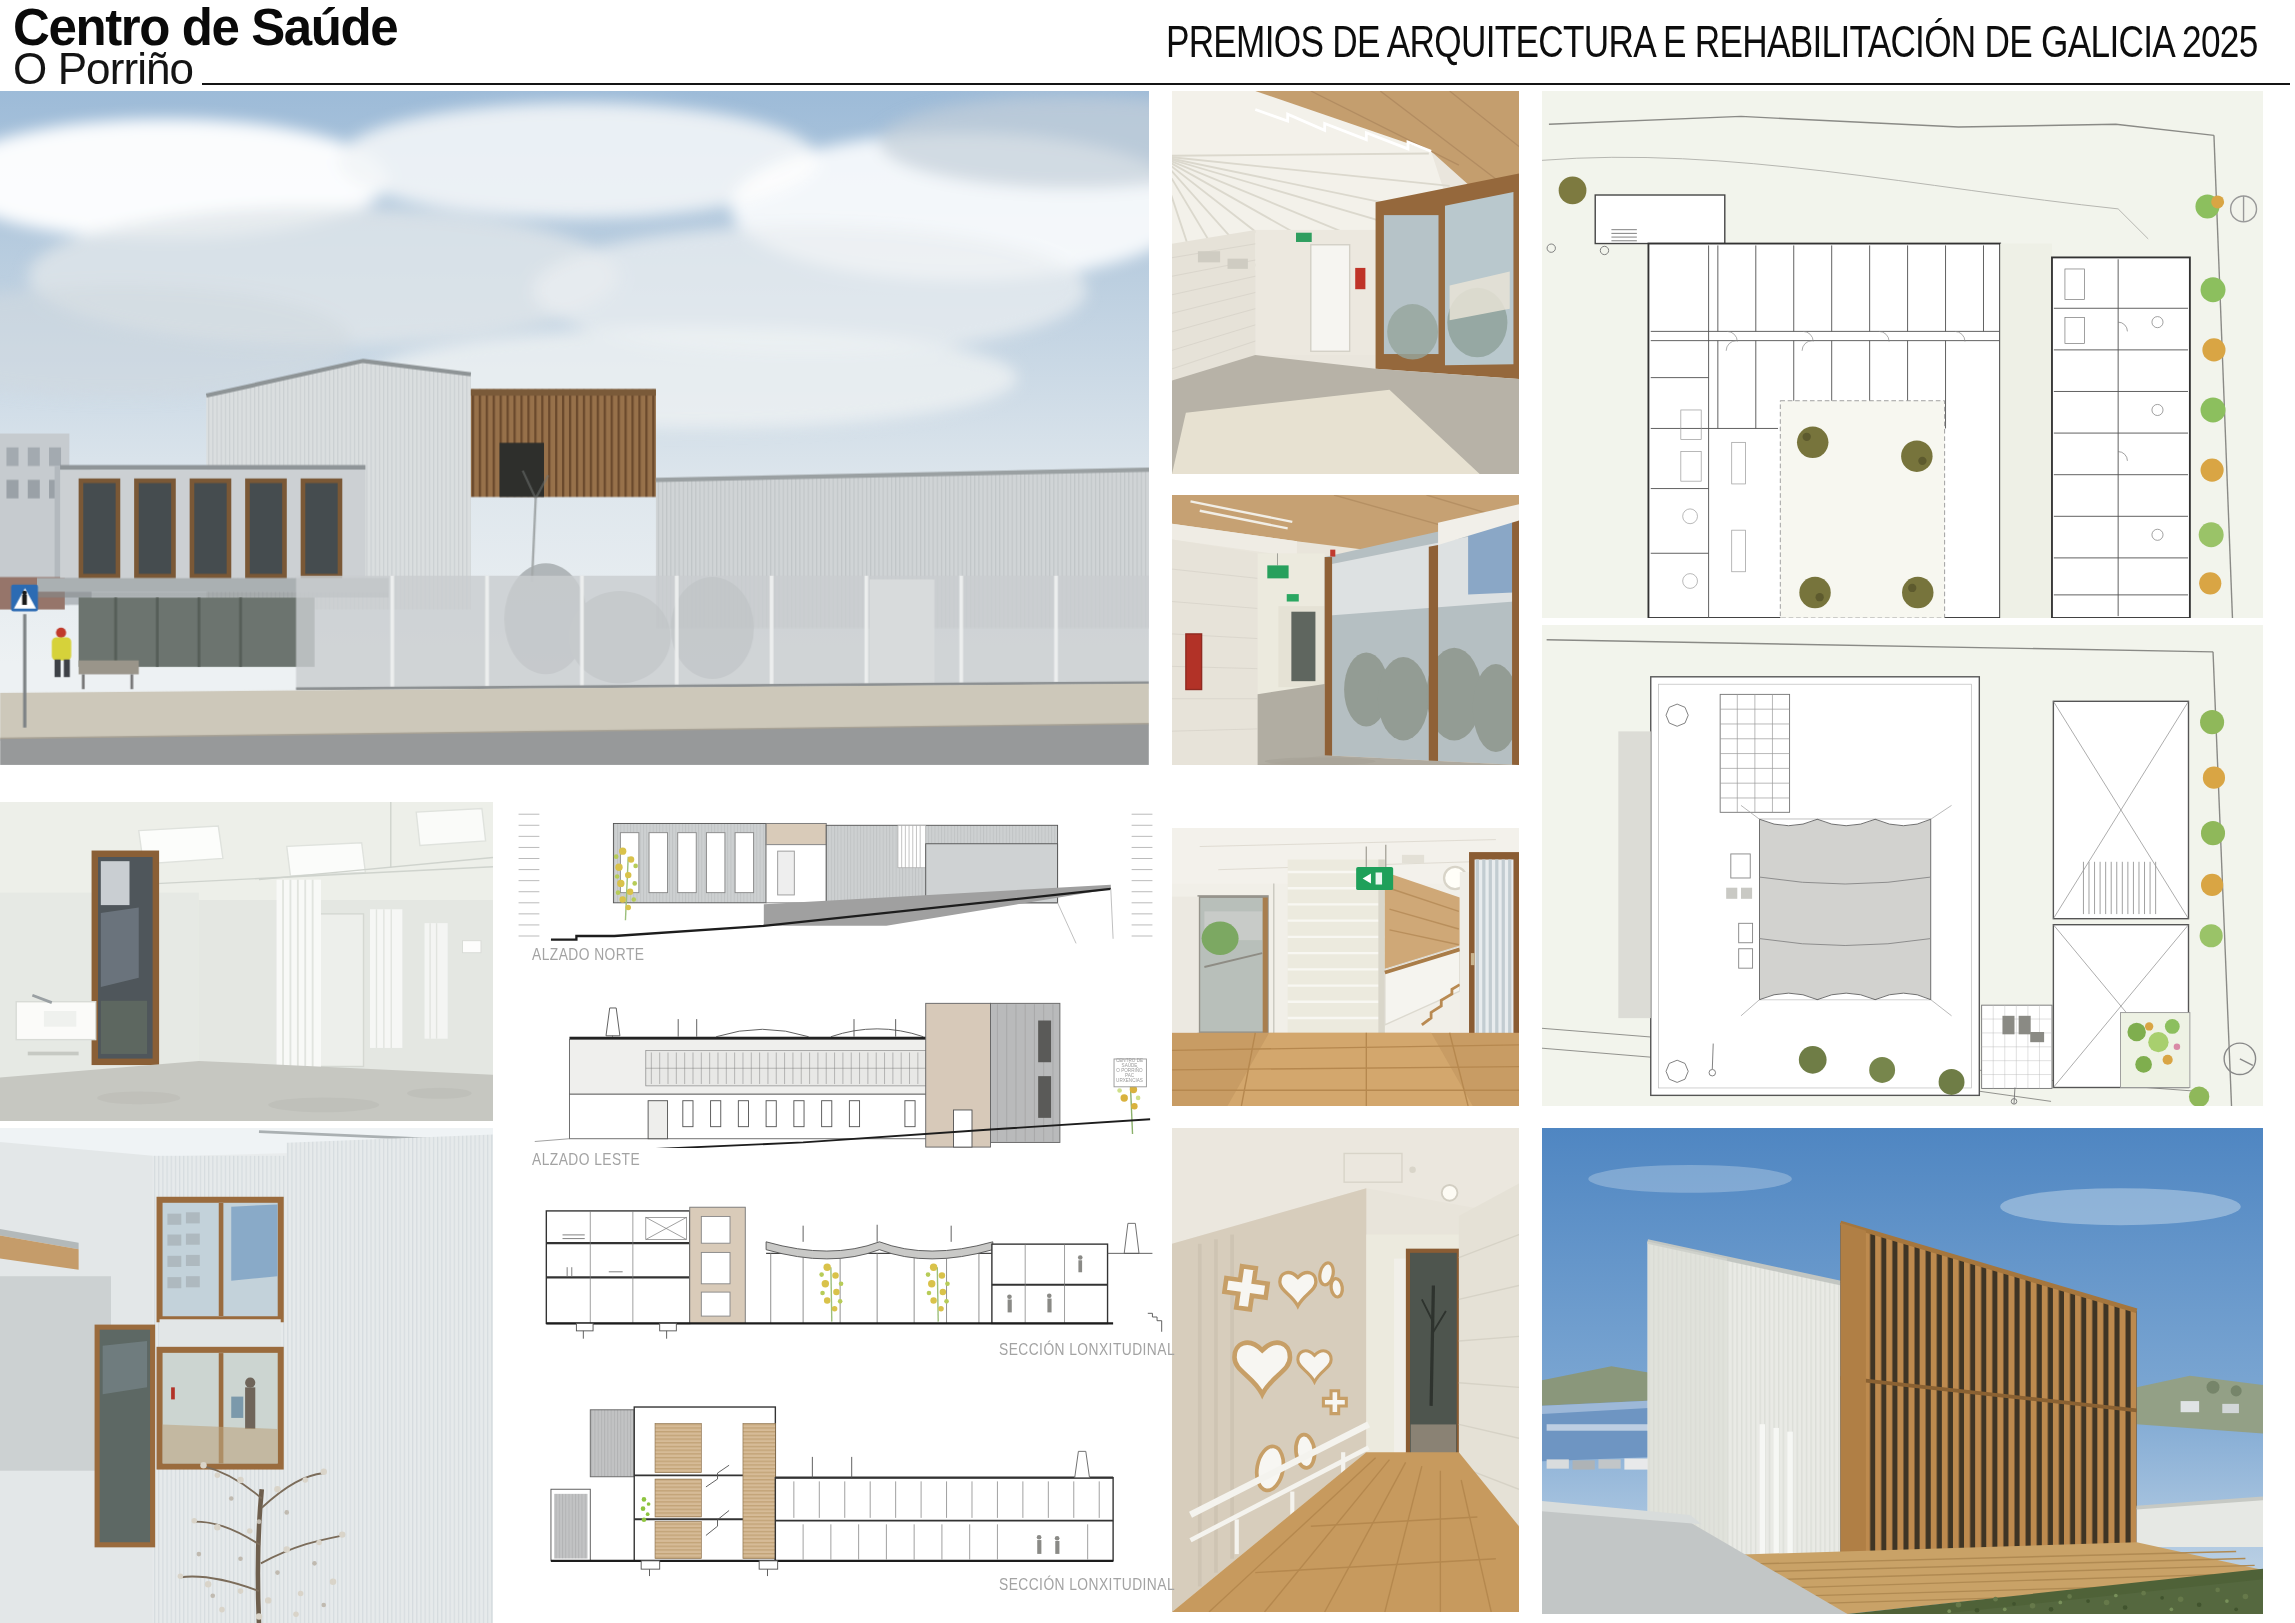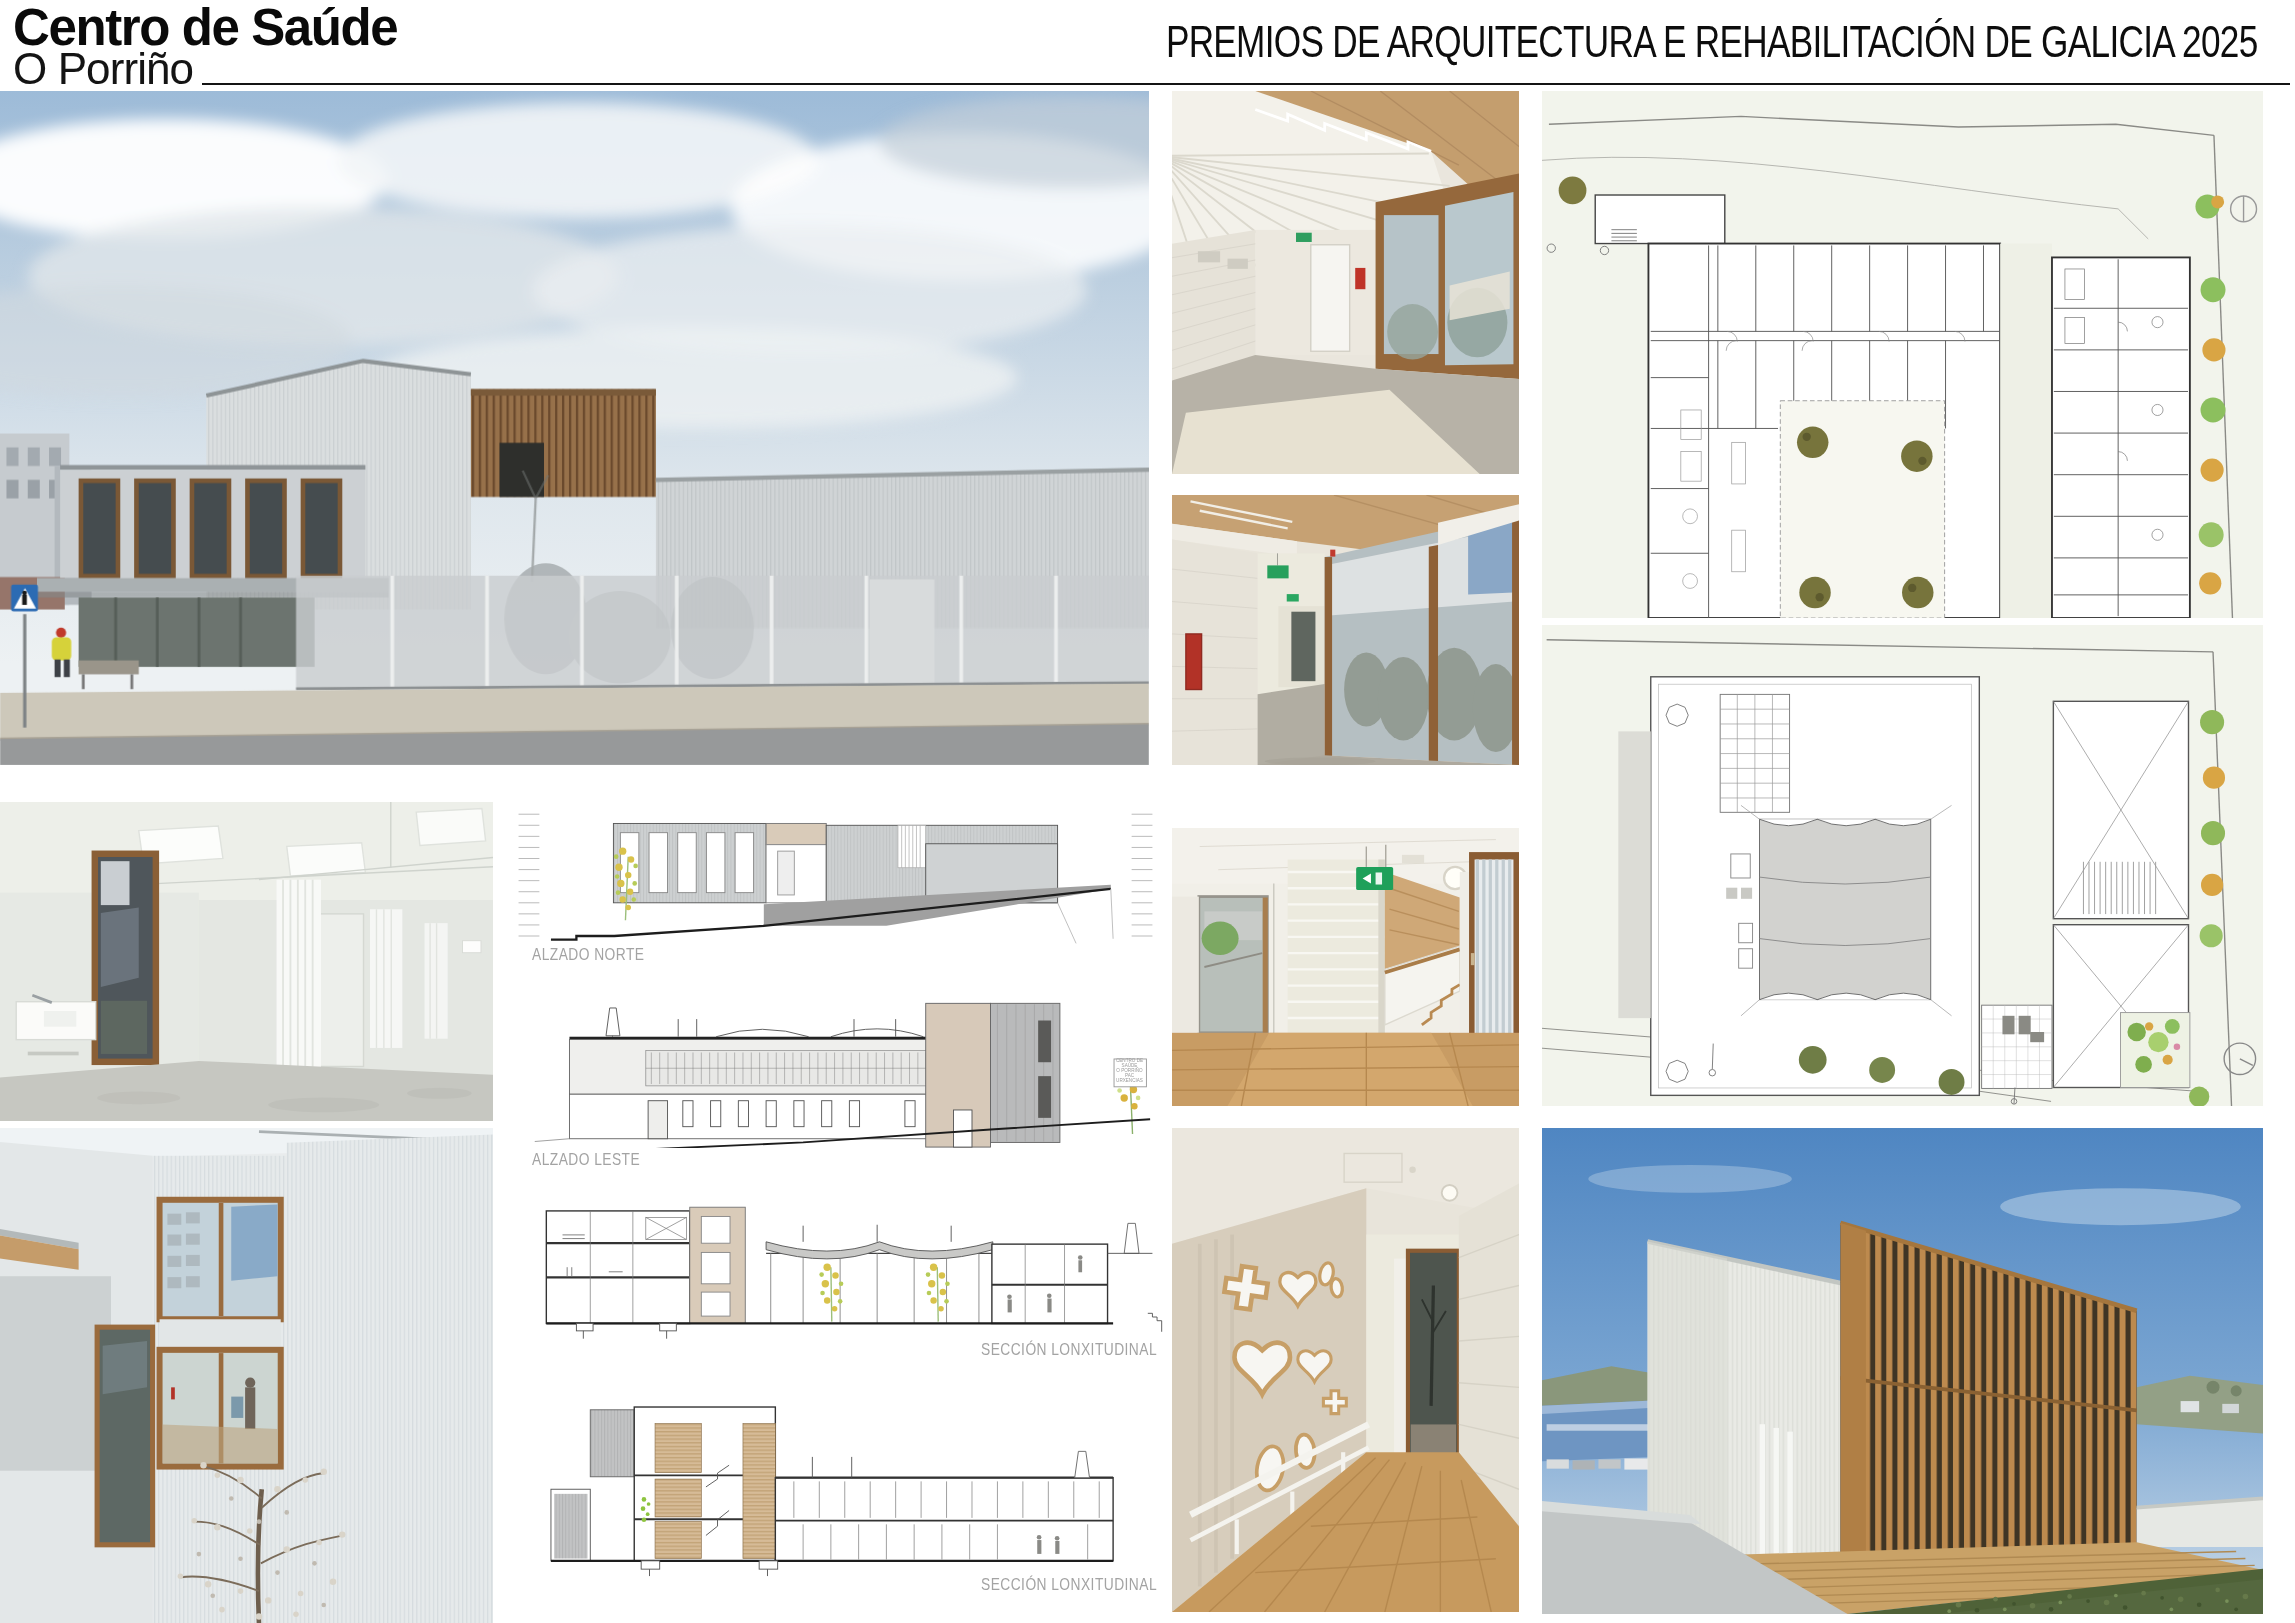--- a/index.html
+++ b/index.html
@@ -18,21 +18,21 @@
   
   .info-block{position:absolute;left:14px;top:110px;width:814px;}
   .info-row{font-size:12px;line-height:14.5px;color:#1c1c1c;white-space:nowrap;}
   .info-label{font-weight:700;}
   .info-row.plain .info-label{font-weight:400;}
   .info-value{font-weight:400;}
   
   .drawing-label{position:absolute;font-size:15.7px;color:#a3a3a3;letter-spacing:0.5px;
                  transform:scaleX(.88);transform-origin:left top;white-space:nowrap;}
   .drawing-label.right{transform-origin:right top;text-align:right;}
-  .label-wrap-right{position:absolute;left:507px;width:650px;text-align:right;}
+  .label-wrap-right{position:absolute;left:525px;width:650px;text-align:right;}
   .label-wrap-right .drawing-label{position:static;display:inline-block;}
   
   .leste-sign{position:absolute;left:1111px;top:1058px;width:37px;font-size:4.6px;line-height:5.1px;
               color:#9a9a9a;text-align:center;letter-spacing:0;}
 </style>
 </head>
 <body>
 
 <div class="board">
 

